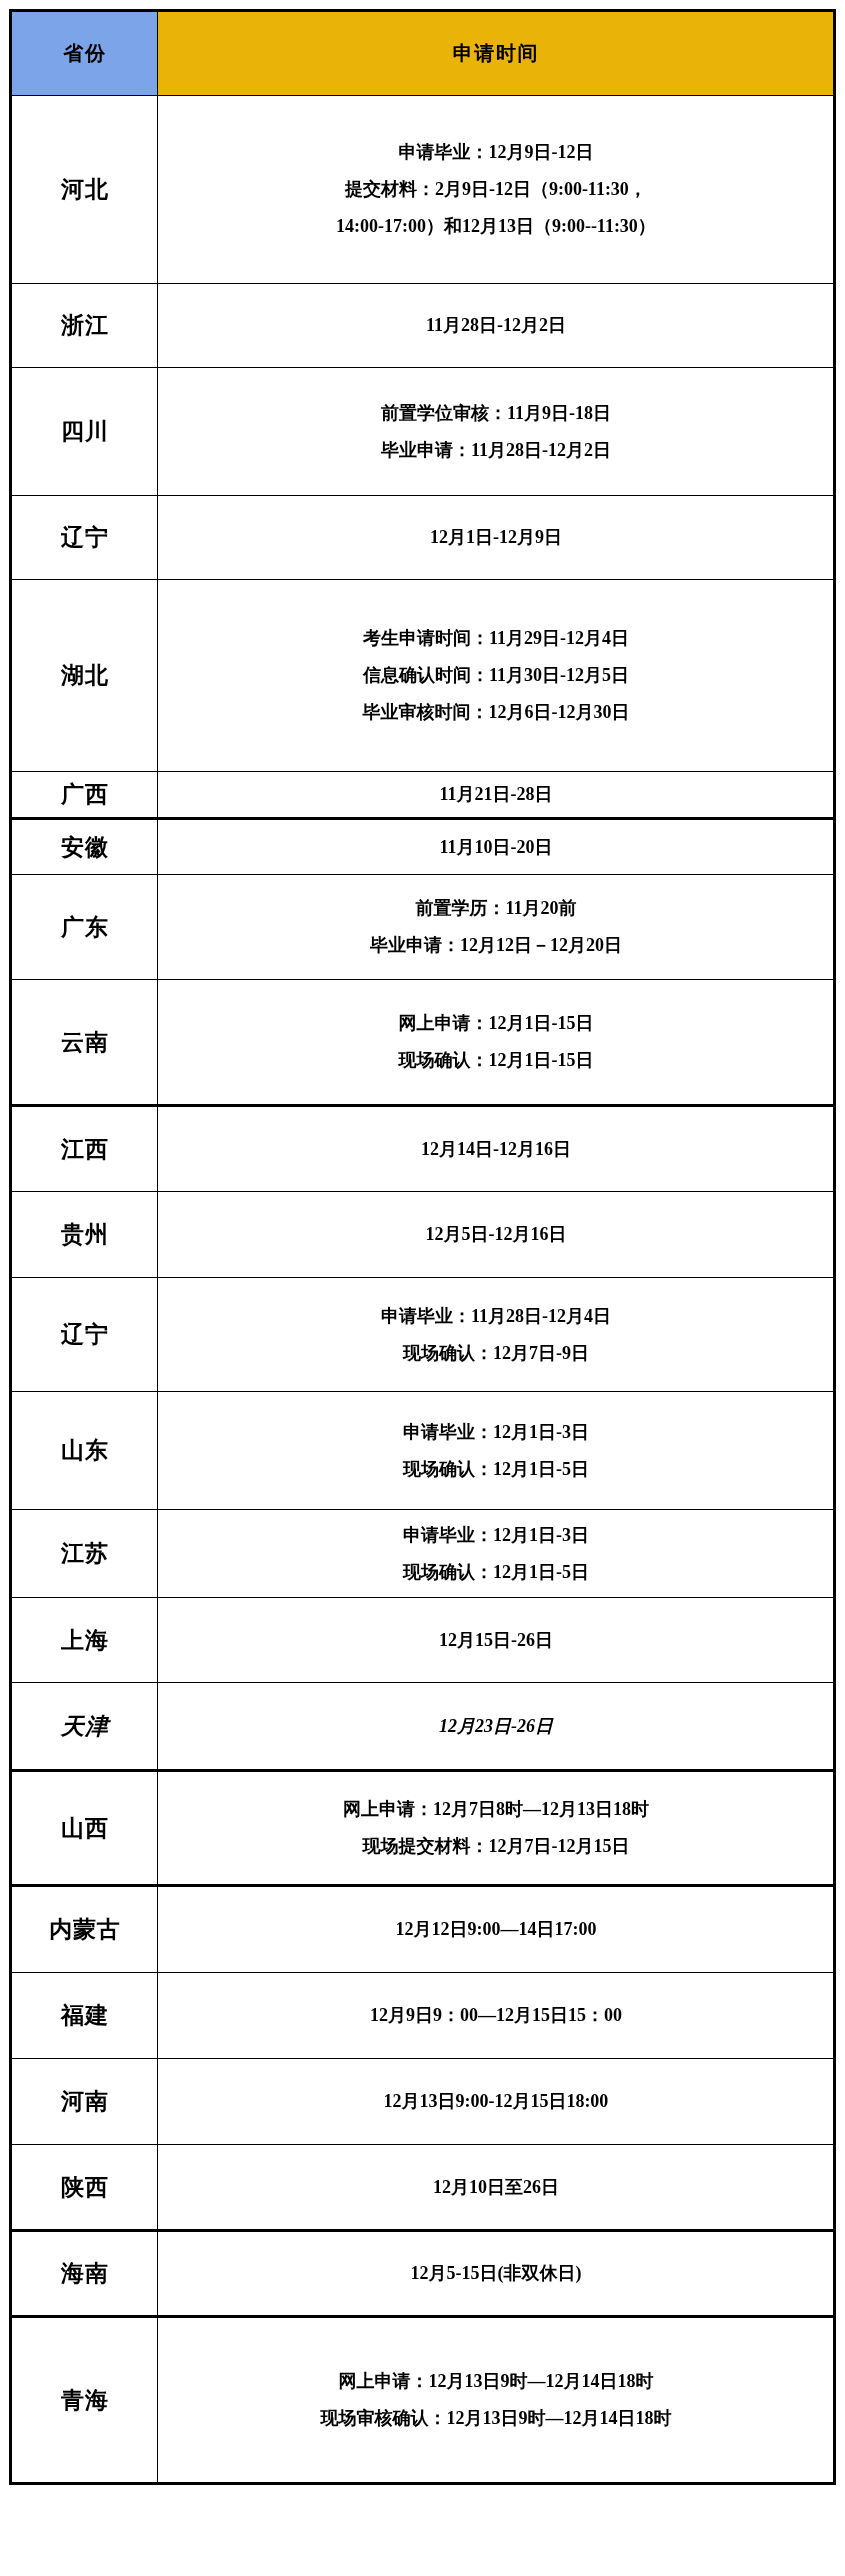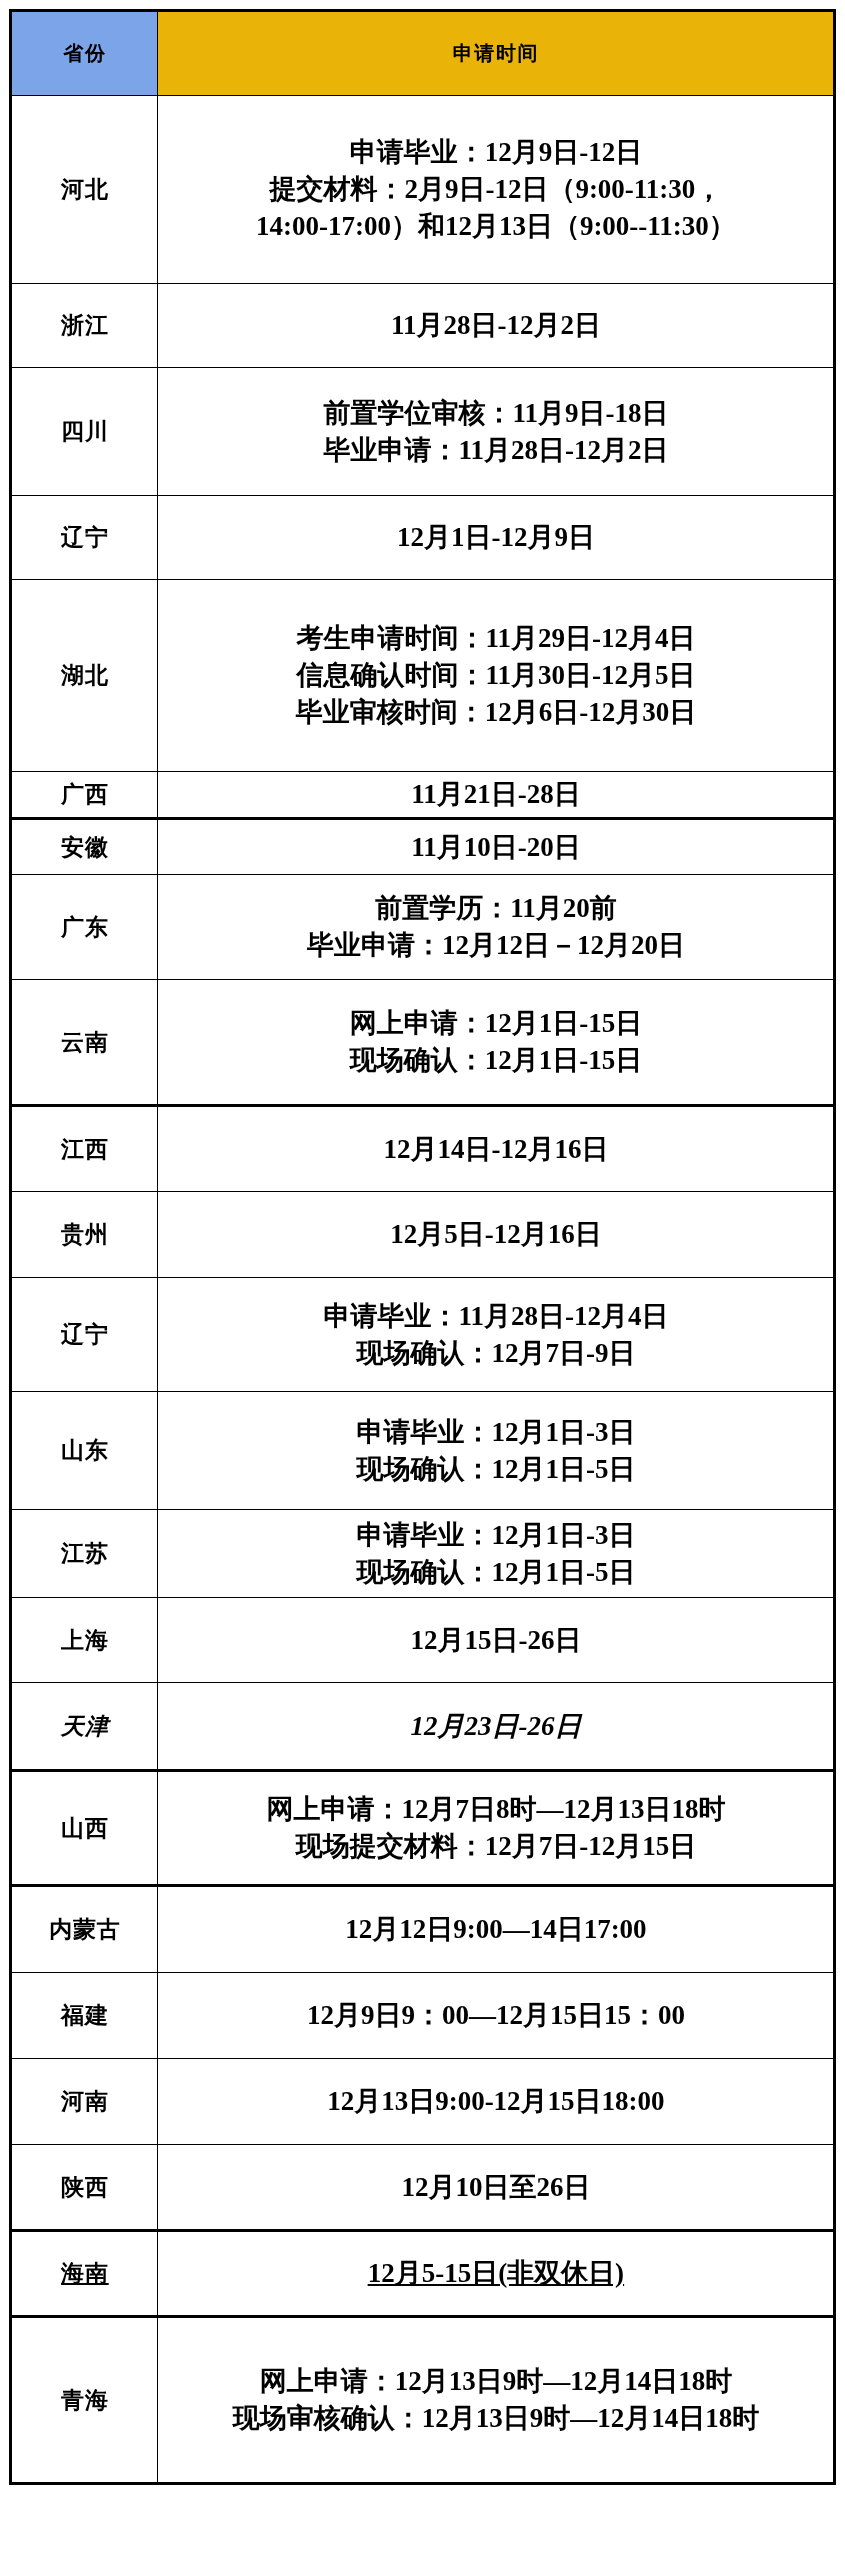--- a/index.html
+++ b/index.html
@@ -24,21 +24,21 @@
   table.schedule td{
     border:1.6px solid #000000;
   }
   table.schedule{border-width:3.1px;}
   col.col-province{width:147px;}
   th,td{
     padding:0;
     vertical-align:middle;
     text-align:center;
     font-weight:bold;
-    font-size:27px;
+    font-size:18px;
   }
   thead th{
     font-size:20px;
     letter-spacing:1.6px;
   }
   .province-cell{
     font-size:23px;
     letter-spacing:0.8px;
   }
   .time-cell .line{
@@ -193,21 +193,21 @@
           <td class="time-cell">
             <div class="line">12月13日9:00-12月15日18:00</div>
           </td>
         </tr>
         <tr style="height: 86px;">
           <td class="province-cell">陕西</td>
           <td class="time-cell">
             <div class="line">12月10日至26日</div>
           </td>
         </tr>
-        <tr class="thick-top" style="height: 86px; text-decoration: underline;">
+        <tr class="thick-top" style="height: 86px;">
           <td class="province-cell">海南</td>
           <td class="time-cell">
             <div class="line">12月5-15日(非双休日)</div>
           </td>
         </tr>
         <tr class="thick-top" style="height: 167px;">
           <td class="province-cell">青海</td>
           <td class="time-cell">
             <div class="line">网上申请：12月13日9时—12月14日18时</div>
             <div class="line">现场审核确认：12月13日9时—12月14日18时</div>

